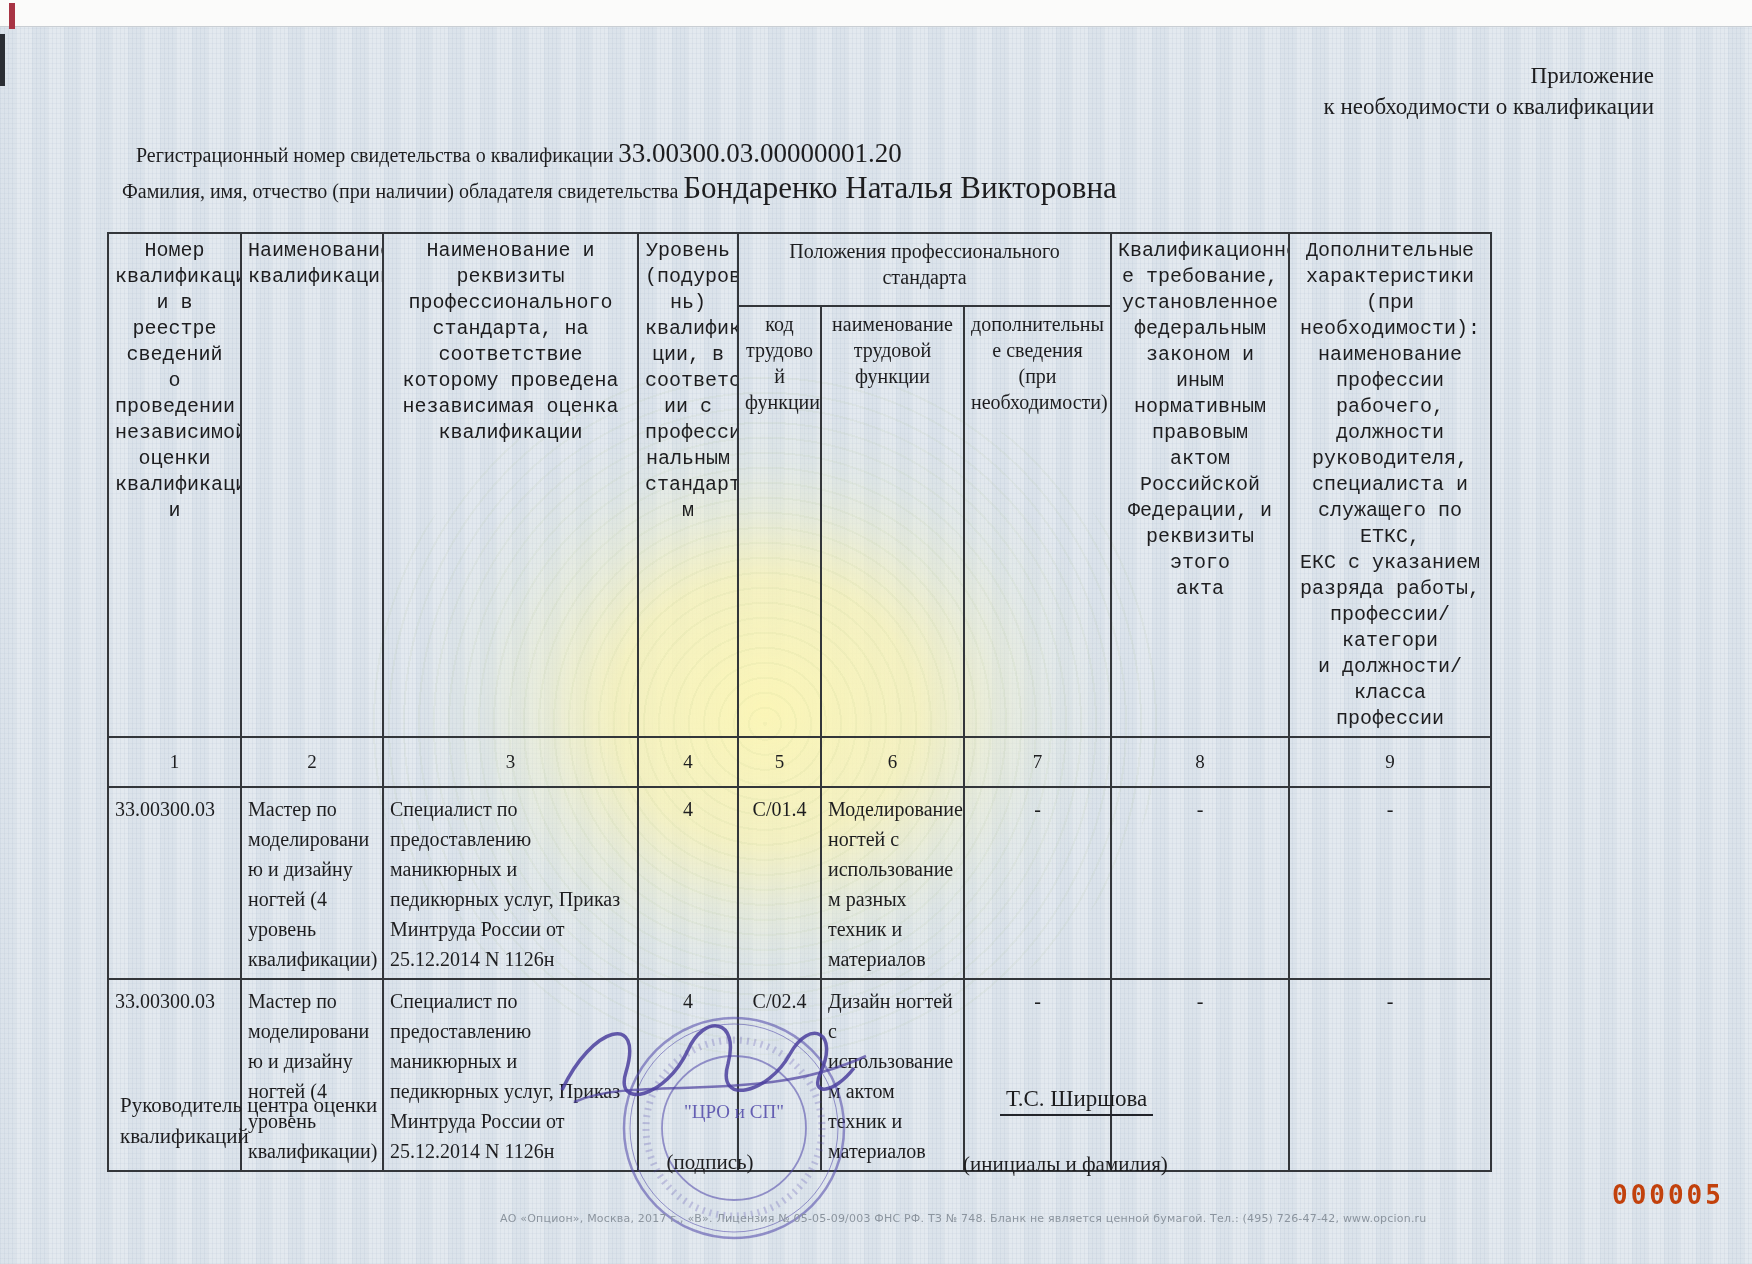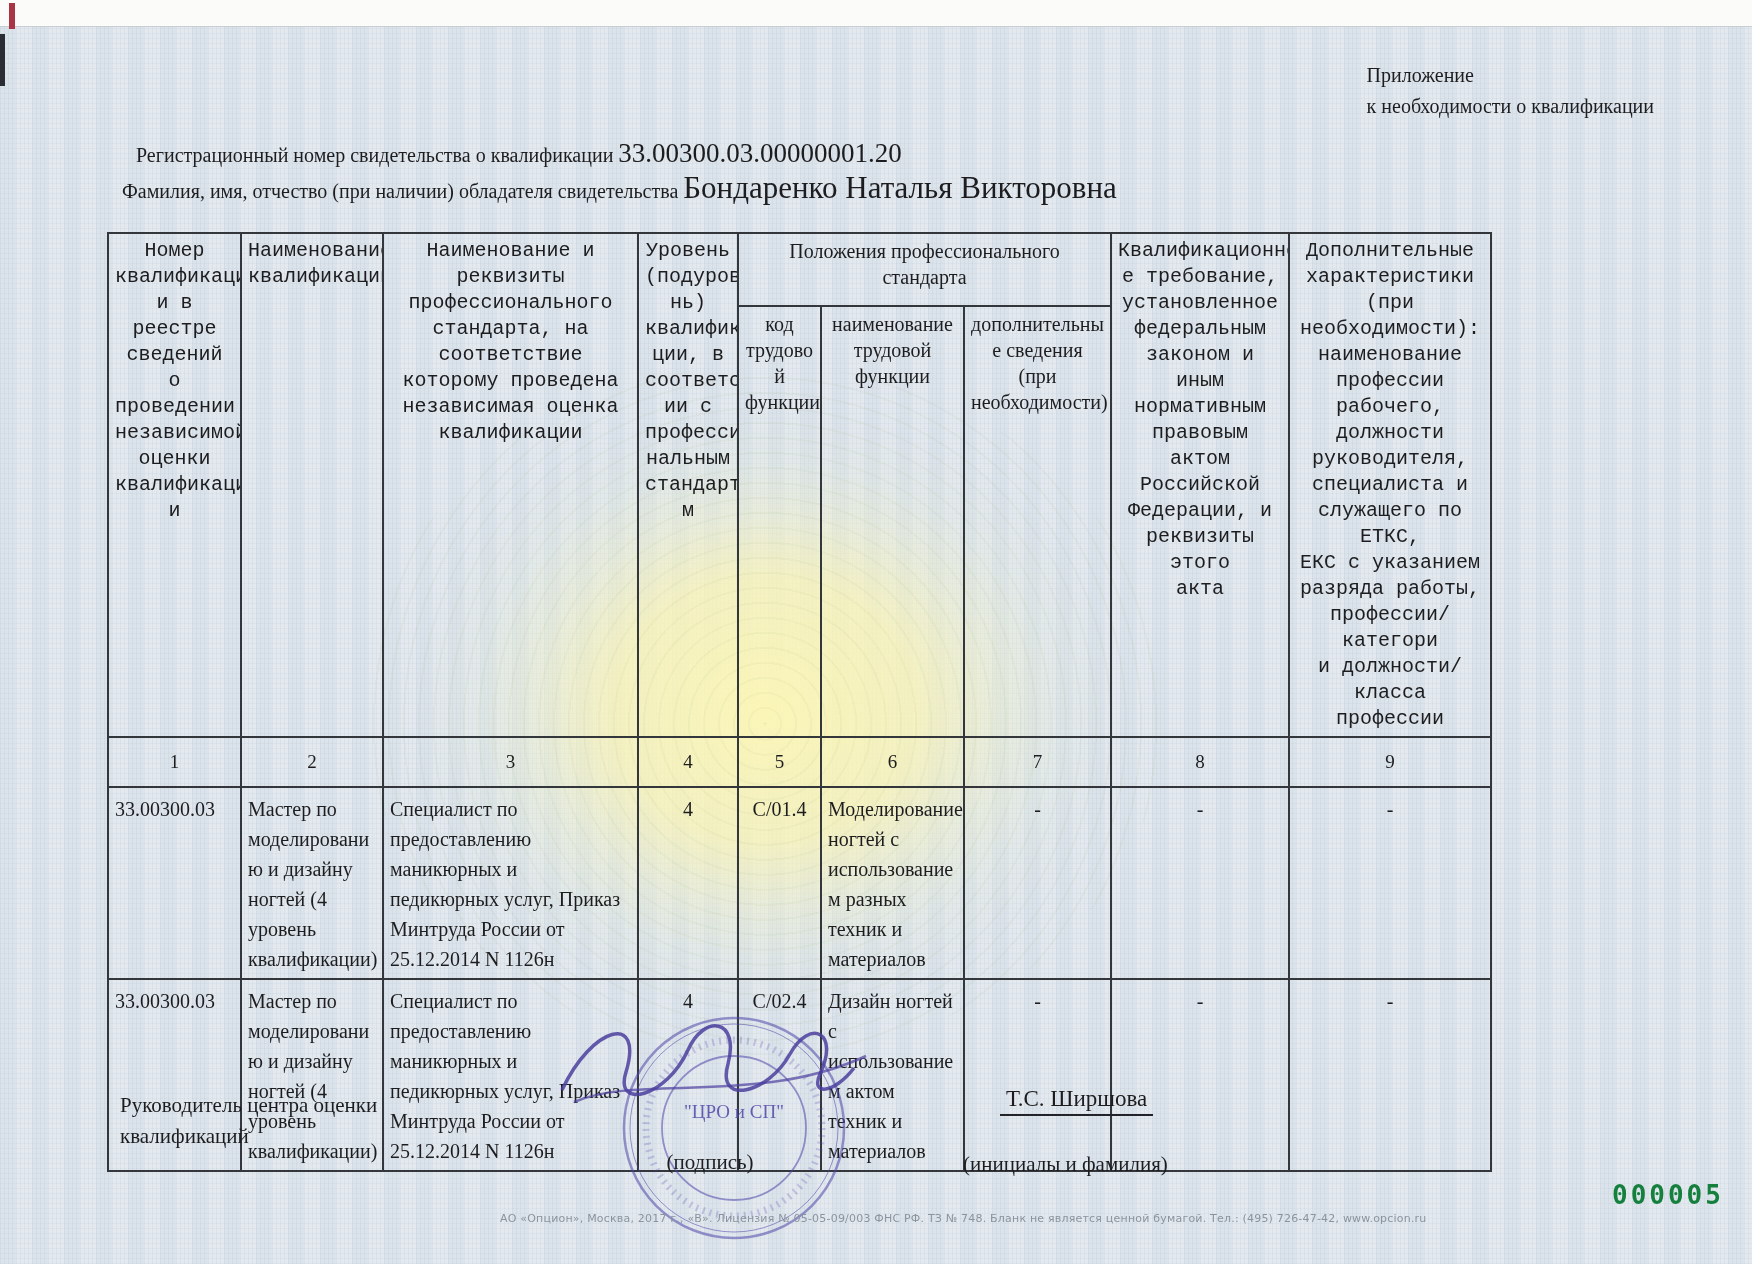--- a/index.html
+++ b/index.html
@@ -18,21 +18,21 @@
   .scan-mark-black{position:absolute;left:0;top:34px;width:5px;height:52px;background:#2a2d33;z-index:6;}
   .rosette{
     position:absolute;left:365px;top:365px;width:800px;height:690px;border-radius:50%;
     background:
       repeating-radial-gradient(circle at 50% 52%, rgba(150,175,110,0.07) 0 2px, rgba(0,0,0,0) 2px 15px),
       radial-gradient(closest-side, rgba(252,246,180,0.95) 0%, rgba(250,244,180,0.75) 38%, rgba(238,240,200,0.45) 58%, rgba(228,236,212,0.22) 72%, rgba(0,0,0,0) 88%);
     z-index:1;
   }
   .content{position:absolute;inset:0;z-index:2;}
 
-  .hdr-right{position:absolute;top:60px;right:98px;text-align:left;font-size:20px;line-height:31px;}
+  .hdr-right{position:absolute;top:60px;right:98px;text-align:right;font-size:23px;line-height:31px;}
   .reg-line{position:absolute;left:136px;top:138px;font-size:20px;white-space:nowrap;}
   .reg-line .num{font-size:27px;}
   .name-line{position:absolute;left:122px;top:170px;font-size:20px;white-space:nowrap;}
   .name-line .holder{font-size:31px;}
 
   table.cert{
     position:absolute;left:107px;top:232px;border-collapse:collapse;table-layout:fixed;
     width:1383px;background:transparent;
   }
   table.cert td{
@@ -248,14 +248,14 @@
     <text x="186" y="120" text-anchor="middle" font-size="19" fill="rgba(79,70,168,0.85)" font-family="Liberation Serif, serif"><tspan>"ЦРО и СП"</tspan></text>
     <path d="M14,92 C44,28 96,14 78,74 C66,112 118,100 140,52 C156,16 192,20 180,66 C168,108 220,96 242,56 C262,20 292,34 272,76 C262,98 286,96 306,70" stroke="#4b3f9e" stroke-width="3.5" fill="none" opacity="0.85"></path>
     <path d="M26,104 C90,76 210,108 318,58" stroke="#4b3f9e" stroke-width="2.5" fill="none" opacity="0.7"></path>
   </svg>
 
   <div class="sig-caption">(подпись)</div>
   <div class="signer">Т.С. Ширшова</div>
   <div class="name-caption">(инициалы и фамилия)</div>
 
   <div class="fineprint">АО «Опцион», Москва, 2017 г., «В». Лицензия № 05-05-09/003 ФНС РФ. ТЗ № 748. Бланк не является ценной бумагой. Тел.: (495) 726-47-42, www.opcion.ru</div>
-  <div class="serial" style="color: #15803d;">000005</div>
+  <div class="serial" style="color: #c2410c;">000005</div>
 </div>
 
 </body></html>

